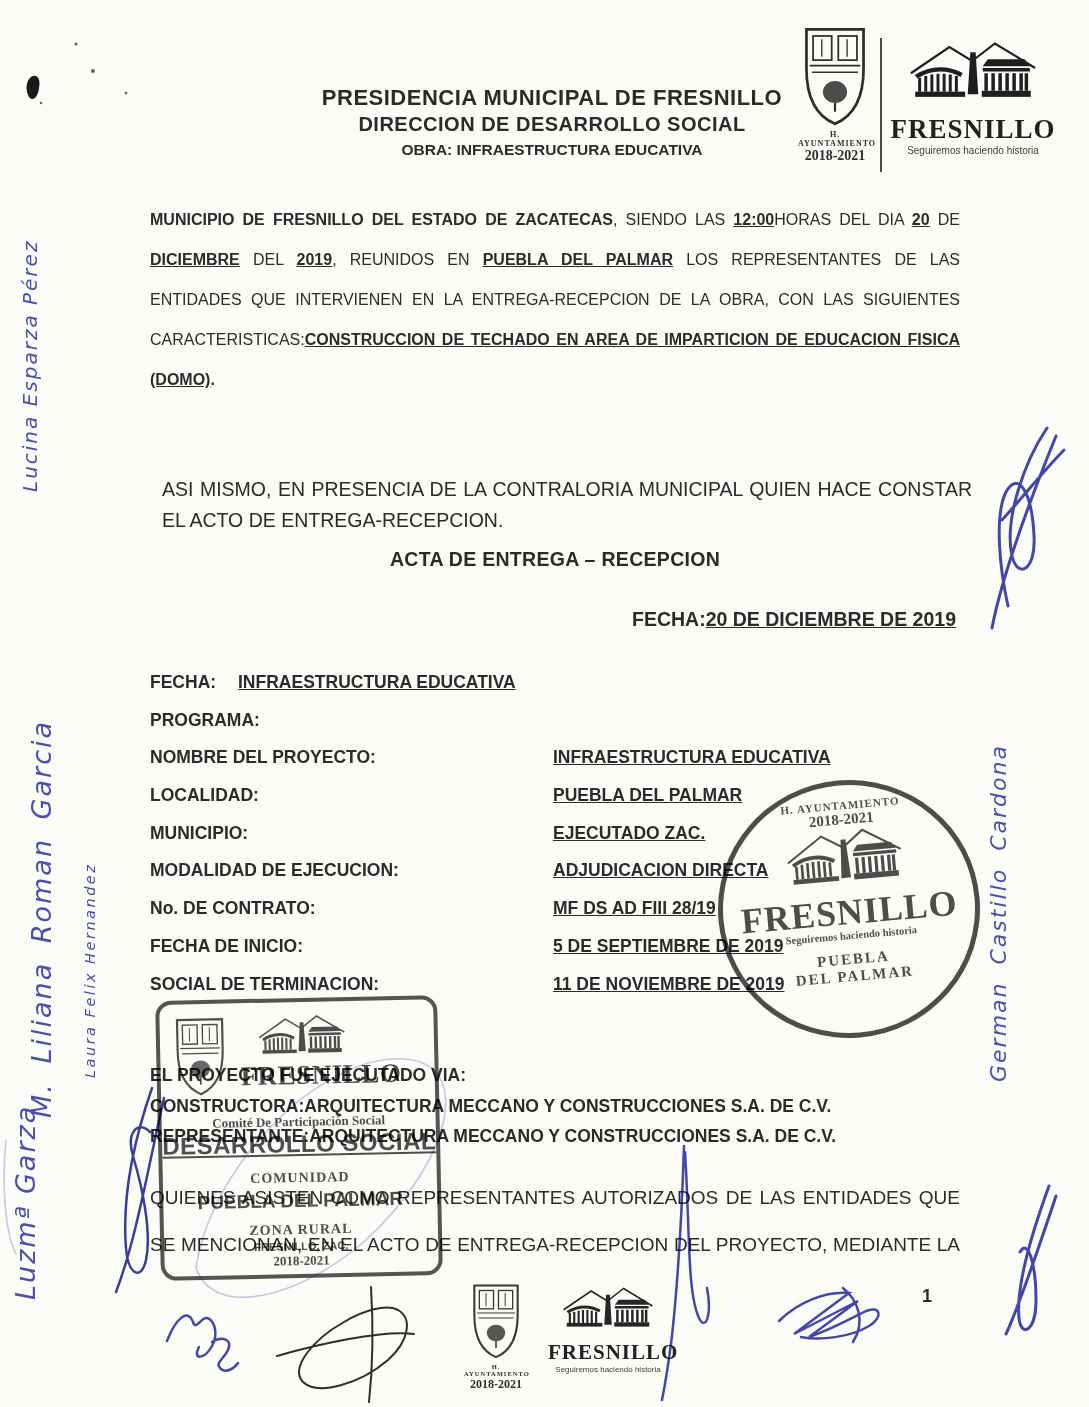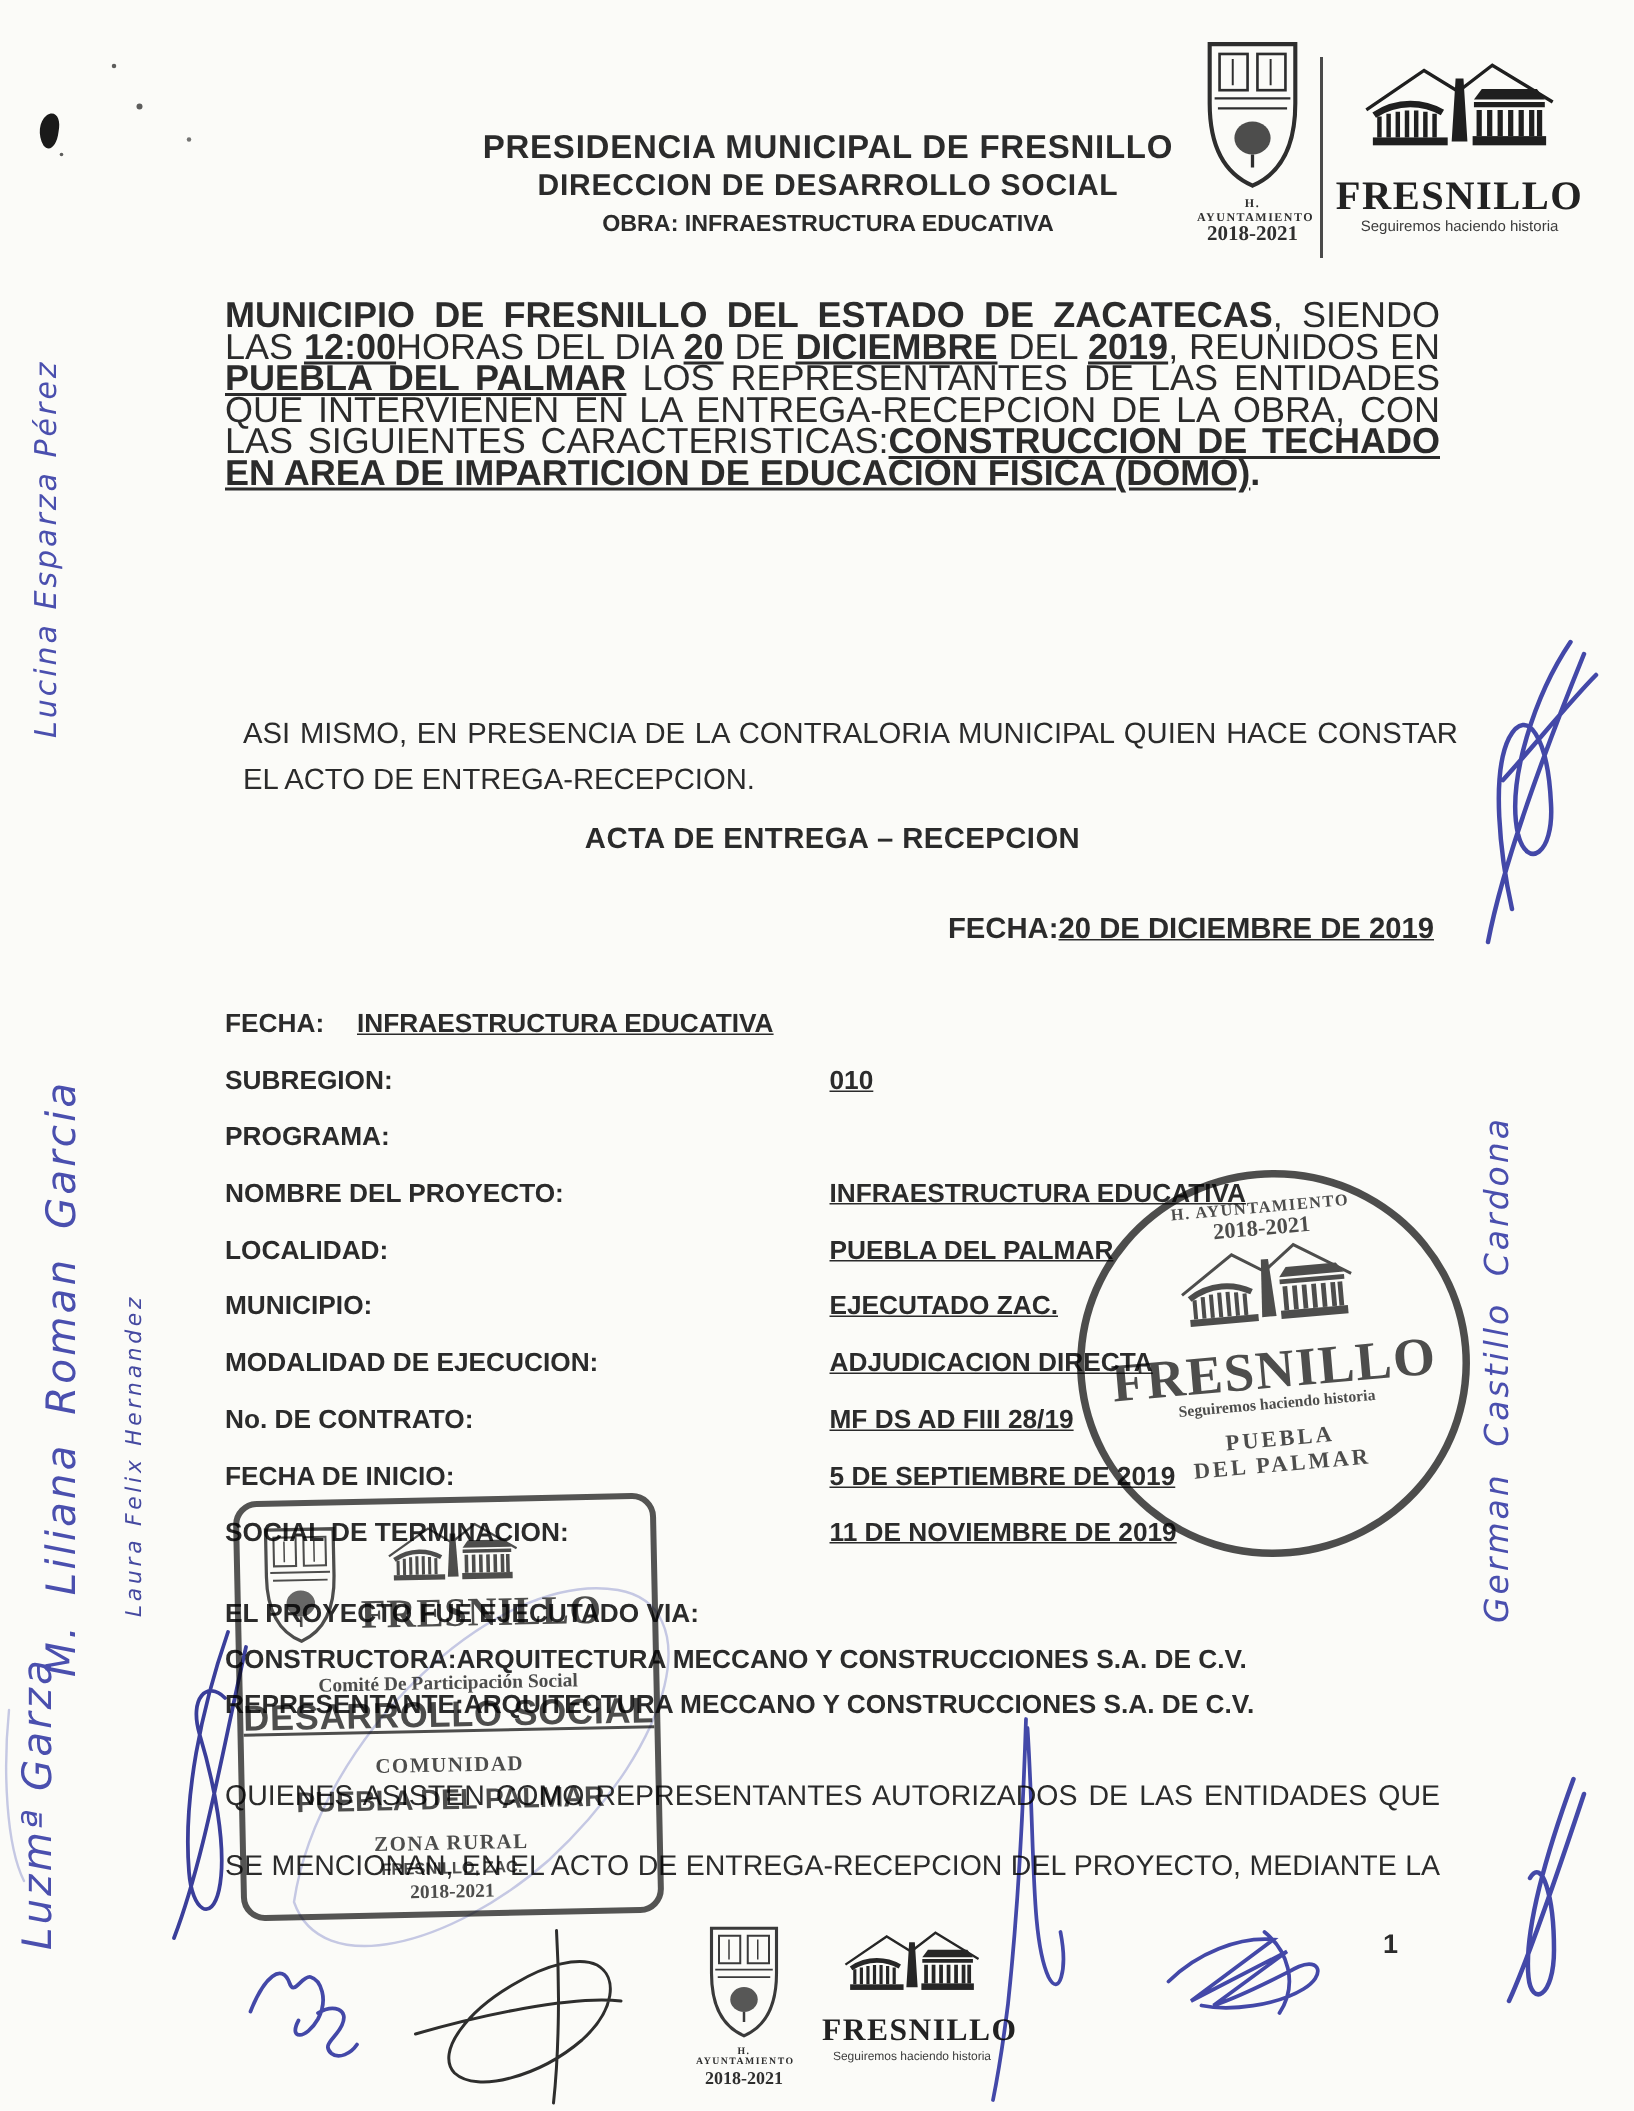--- a/index.html
+++ b/index.html
@@ -16,21 +16,21 @@
   .hdr .l3{font-size:15.5px;font-weight:700;margin-top:3px;}
   
   .shield-box{text-align:center;color:#2f2f2f;}
   .shield-box .lbl{font-family:"Liberation Serif",serif;font-weight:700;letter-spacing:1px;}
   .shield-box .yrs{font-family:"Liberation Serif",serif;font-weight:700;}
   .fres{color:#222;text-align:center;}
   .fres .word{font-family:"Liberation Serif",serif;font-weight:600;letter-spacing:1px;white-space:nowrap;}
   .fres .tag{font-size:10px;color:#3c3c3c;white-space:nowrap;}
   .vline{width:2px;background:#4a4a4a;}
   
-  .para{line-height:21px;font-size:24px;text-align:justify;}
+  .para{line-height:40px;font-size:16px;text-align:justify;}
   .b{font-weight:700;}
   .bu{font-weight:700;text-decoration:underline;}
   .mismo{left:150px;top:462px;width:810px;font-size:19.5px;line-height:31px;text-align:justify;}
   .acta{left:150px;top:548px;width:810px;text-align:center;font-weight:700;font-size:19.5px;letter-spacing:.3px;}
   .fecha{left:150px;top:608px;width:806px;text-align:right;font-weight:700;font-size:19.5px;}
   .fecha .u{text-decoration:underline;}
   
   .fields{left:150px;top:672px;width:810px;font-size:17.5px;font-weight:700;}
   .frow{position:relative;height:37.7px;}
   .frow .lab{position:absolute;left:0;top:0;white-space:nowrap;}
@@ -129,24 +129,20 @@
 
 <div class="abs acta z2">ACTA DE ENTREGA – RECEPCION</div>
 <div class="abs fecha z2"><span>FECHA:</span><span class="u">20 DE DICIEMBRE DE 2019</span></div>
 
 <div class="abs fields z2">
   <div class="frow">
     <span class="lab">FECHA:</span>
     <span class="val-inline">INFRAESTRUCTURA EDUCATIVA</span>
   </div>
   <div class="frow">
-    <span class="lab">SUBREGION:</span>
-    <span class="val">010</span>
-  </div>
-  <div class="frow">
     <span class="lab">PROGRAMA:</span>
   </div>
   <div class="frow">
     <span class="lab">NOMBRE DEL PROYECTO:</span>
     <span class="val">INFRAESTRUCTURA EDUCATIVA</span>
   </div>
   <div class="frow">
     <span class="lab">LOCALIDAD:</span>
     <span class="val">PUEBLA DEL PALMAR</span>
   </div>

